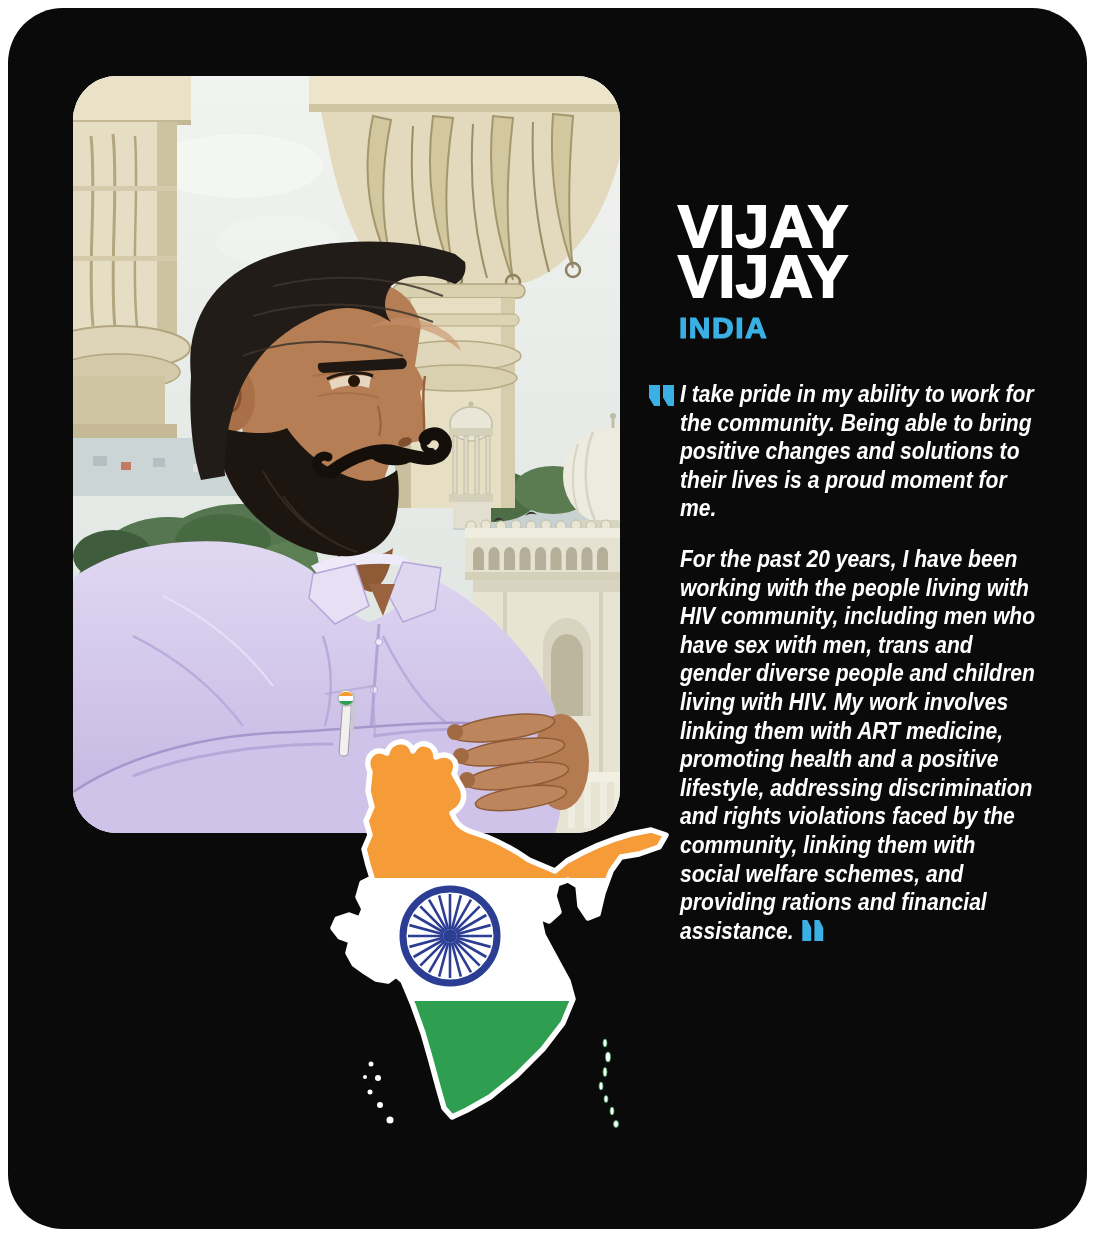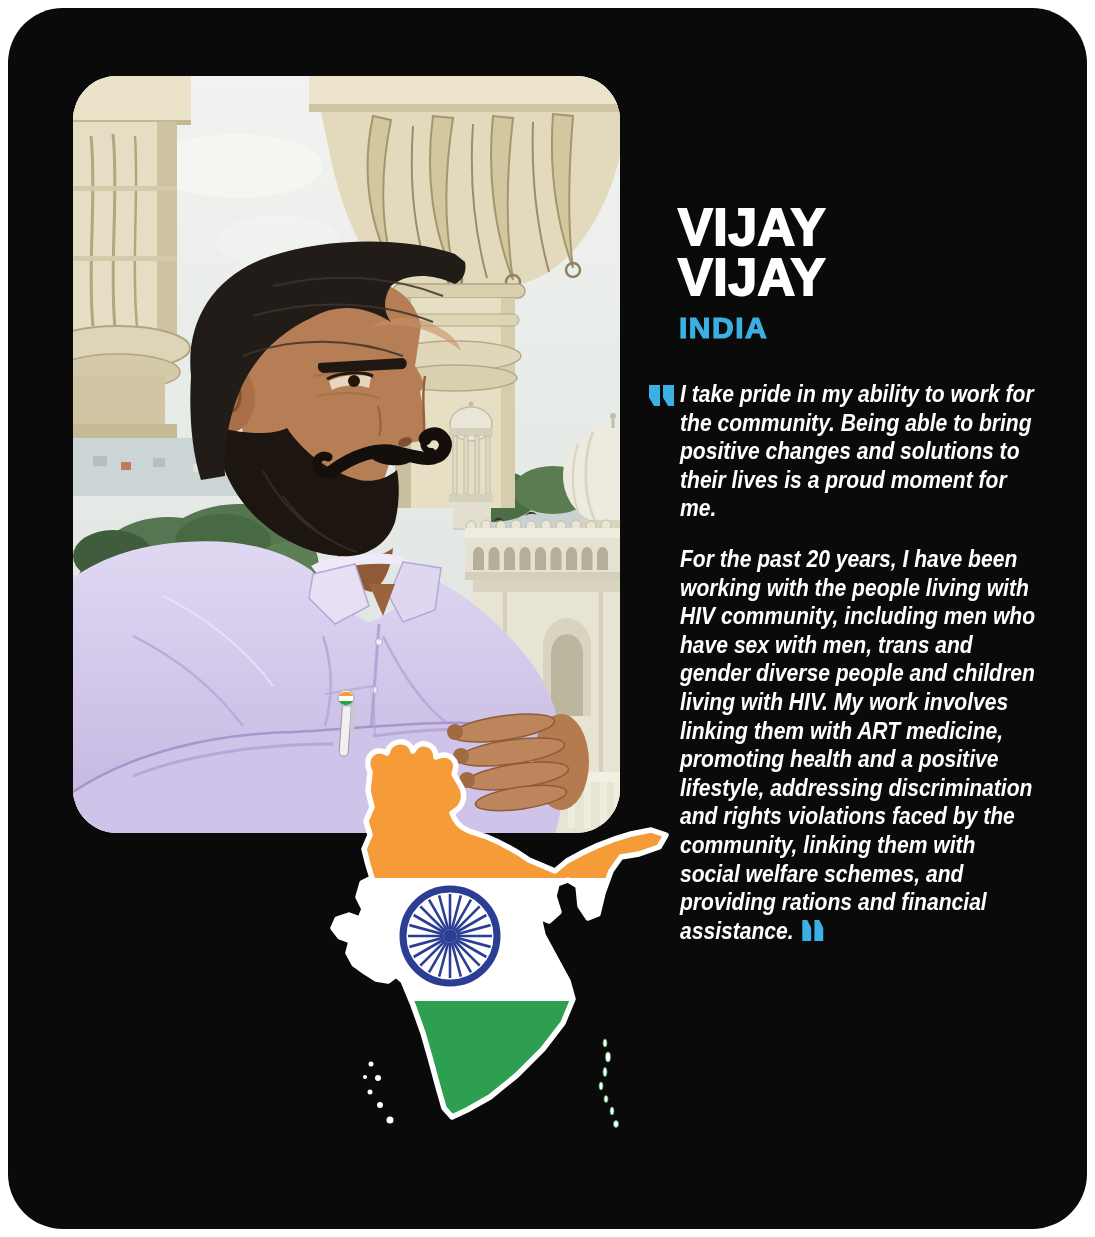--- a/index.html
+++ b/index.html
@@ -6,21 +6,21 @@
     --accent-blue:#3ab0e4; --card-black:#0a0a0a; --flag-saffron:#f59b38;
     --flag-green:#2e9e50; --chakra-navy:#2c3e94; --text-white:#ffffff;
   }
   *{box-sizing:border-box;margin:0;padding:0}
   body{background:#fff;font-family:"Liberation Sans",sans-serif}
   .page{position:relative;width:1095px;height:1237px;background:#fff;overflow:hidden}
   .card{position:absolute;left:8px;top:8px;width:1079px;height:1221px;background:var(--card-black,#0a0a0a);border-radius:55px}
   .photo{position:absolute;left:65px;top:68px;width:547px;height:757px;border-radius:44px;overflow:hidden;background:#e7ebe8}
   .photo svg{display:block;width:100%;height:100%}
   .map{position:absolute;left:300px;top:720px;width:380px;height:420px}
-  .name{position:absolute;left:670px;top:194px;color:#fff;font-weight:bold;font-size:52px;line-height:50px;letter-spacing:.5px;-webkit-text-stroke:1.8px #fff}
+  .name{position:absolute;left:670px;top:194px;color:#fff;font-weight:bold;font-size:60px;line-height:50px;letter-spacing:.5px;-webkit-text-stroke:1.8px #fff}
   .name span{display:block}
   .country{position:absolute;left:671px;top:303px;color:var(--accent-blue,#3ab0e4);font-weight:bold;font-size:30px;letter-spacing:1.5px;-webkit-text-stroke:1.2px var(--accent-blue,#3ab0e4)}
   .quote{position:absolute;left:672px;top:372px;width:418px;color:#fff;font-style:italic;font-weight:bold;font-size:24.5px;line-height:28.6px;transform:scaleX(.86);transform-origin:0 0}
   .quote p{margin:0 0 22px 0}
   .quote p:last-child{margin-bottom:0}
   .qpair{display:inline-flex;gap:3px}
   .qpair .q{width:11px;height:21px;background:var(--accent-blue,#3ab0e4);clip-path:polygon(0 0,100% 0,100% 100%,46% 100%,0 60%)}
   .qpair.open{position:absolute;left:641px;top:377px}
   .qpair.close{display:inline-flex;transform:rotate(180deg);margin-left:10px;vertical-align:-2px}
 </style>

